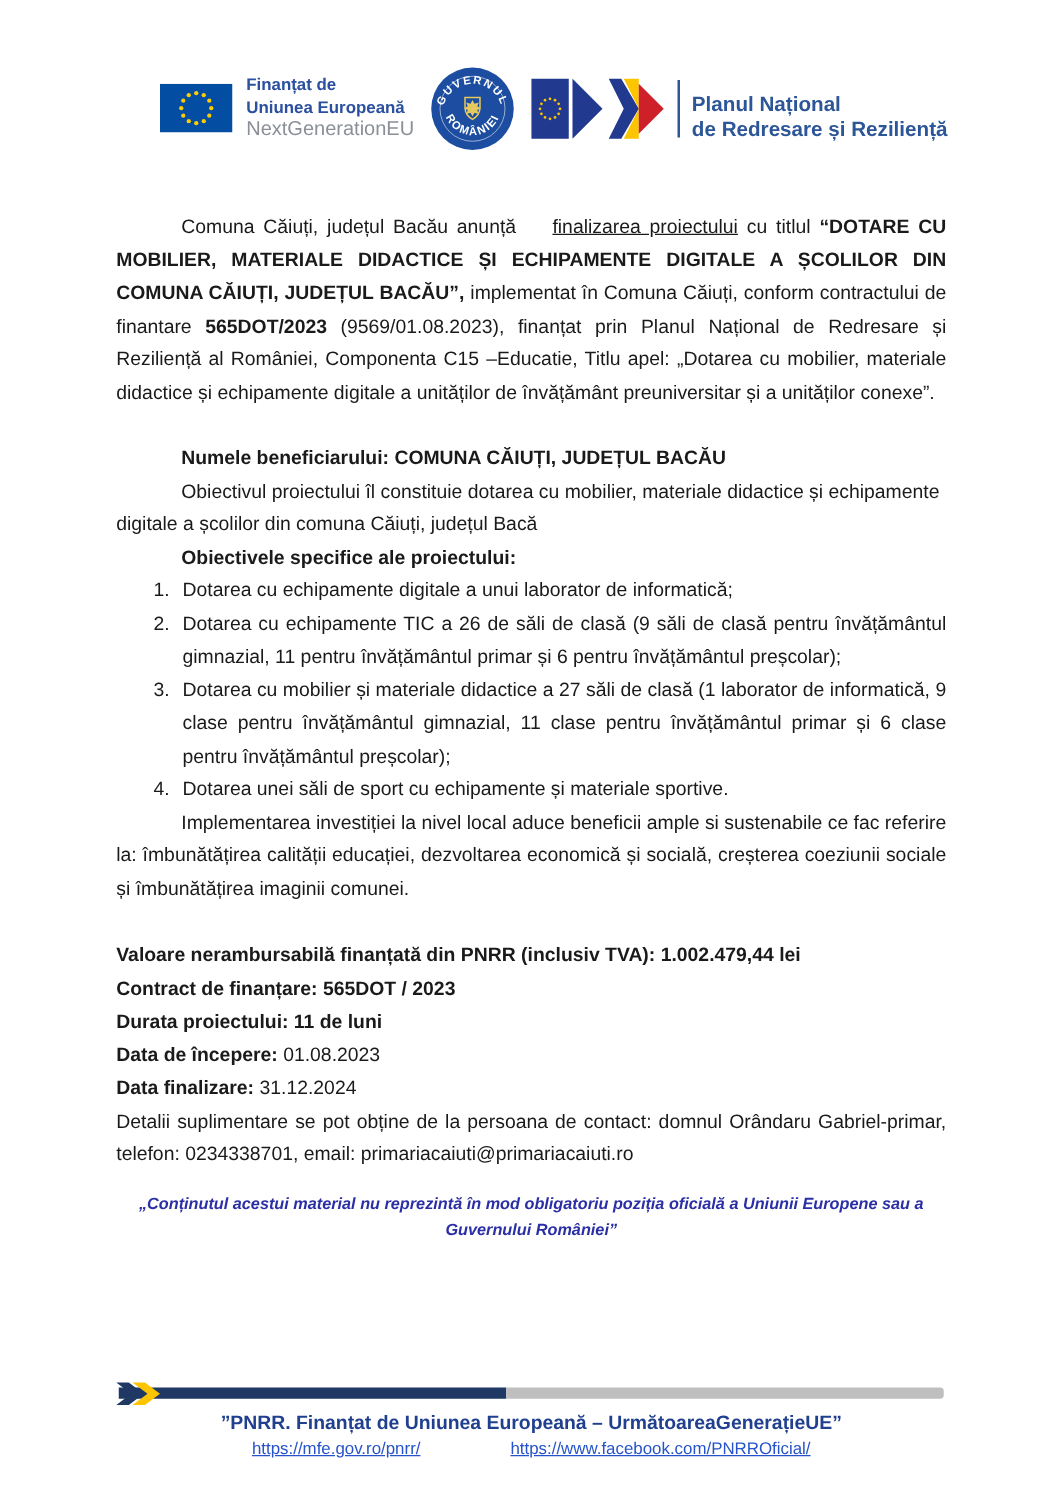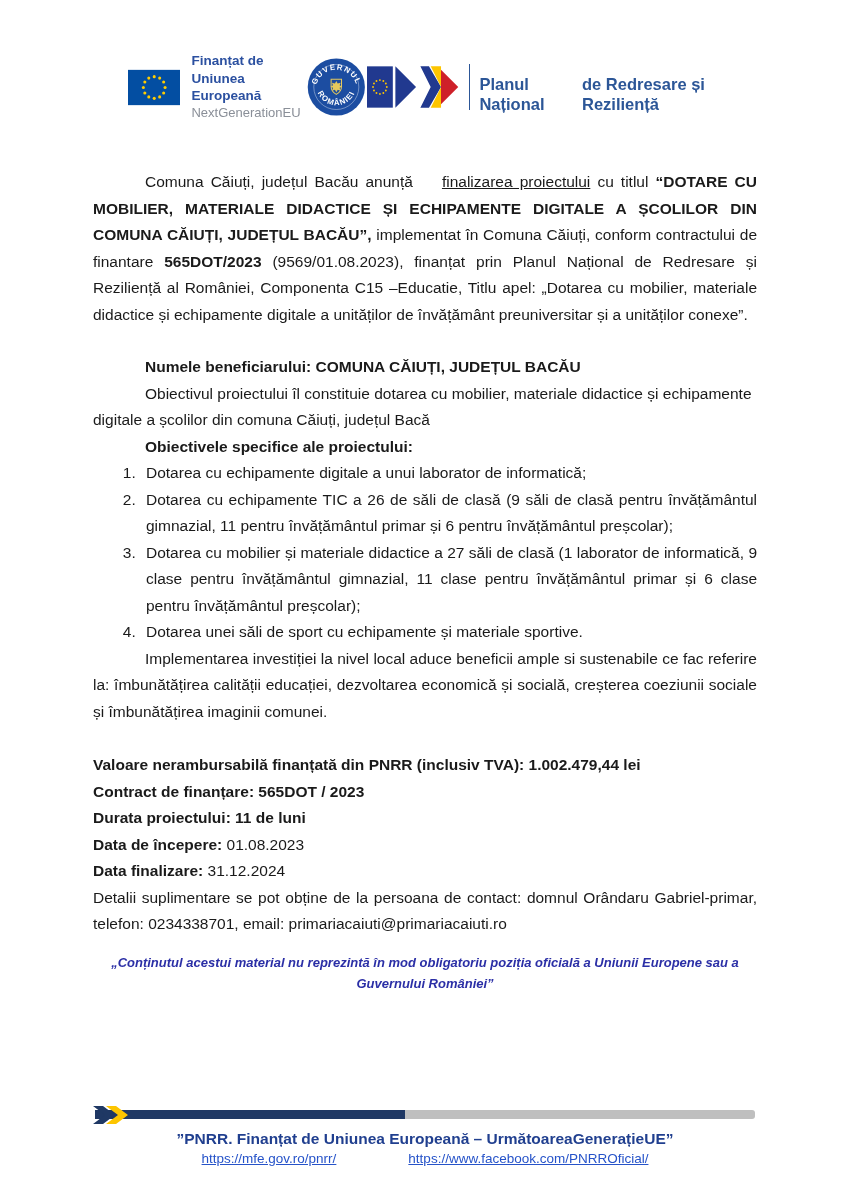--- a/index.html
+++ b/index.html
@@ -10,24 +10,24 @@
     font-family:"Liberation Sans", sans-serif; color:#1a1a1a;
   }
   
   .logo-row {
     display:flex; align-items:center; justify-content:space-between;
     padding:52px 92px 0 128px;
   }
   .eu-block { display:flex; align-items:center; gap:11px; }
   .eu-text { display:flex; flex-direction:column; line-height:1.3; }
   .eu-text .b { font-weight:bold; color:#2b50a0; font-size:13.5px; }
-  .eu-text .g { color:#8a8f98; font-size:13px; }
+  .eu-text .g { color:#8a8f98; font-size:16px; }
   .pnrr-block { display:flex; align-items:center; gap:9px; }
   .pnrr-sep { width:2px; height:46px; background:#2c5697; }
-  .pnrr-text { display:flex; line-height:1.18;margin-top:15px; }
+  .pnrr-text { display:flex; flex-direction:column; line-height:1.18;margin-top:15px; }
   .pnrr-text span { font-weight:bold; color:#2c5697; font-size:16.5px; }
   
   .doc-title { margin-top:30px; text-align:center; font-size:20px; font-weight:bold; color:#111; }
   .doc-subtitle { margin-top:17px; text-align:center; font-size:16px; font-weight:bold; color:#2121bb; }
   
   .main { margin:47px 93px 0 93px; font-size:15.5px; line-height:26.5px; }
   .p-just { text-align:justify; }
   .indent { text-indent:52px; }
   .bold { font-weight:bold; }
   .und { text-decoration:underline;margin-left:22px; }

